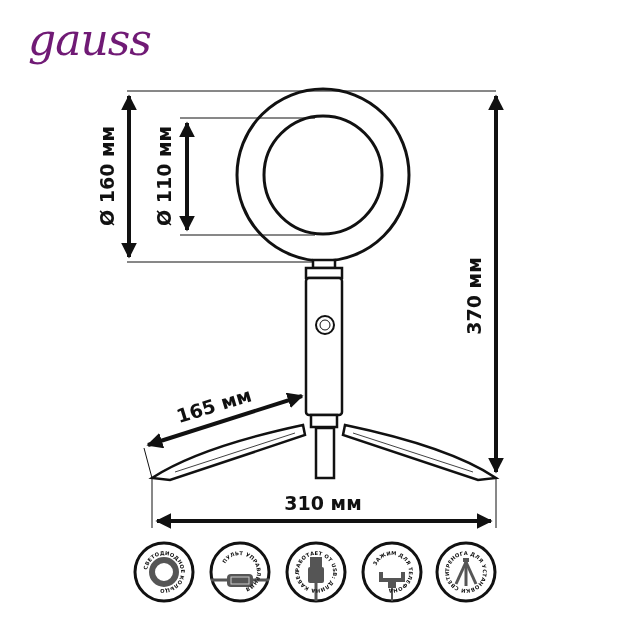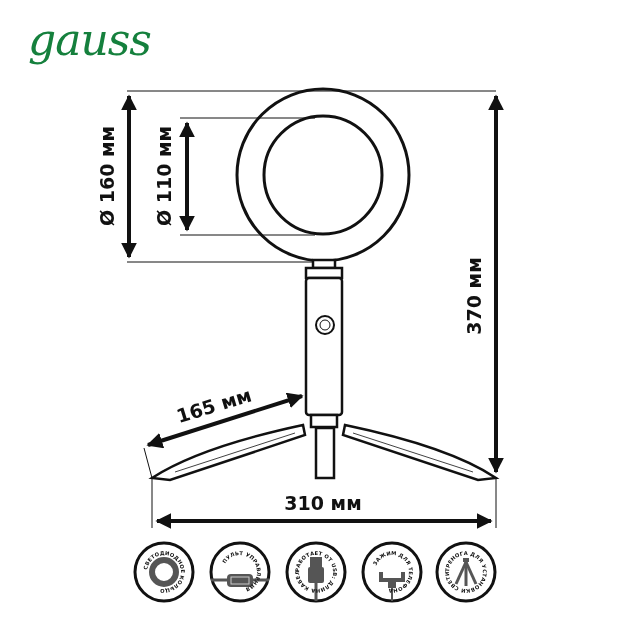--- a/index.html
+++ b/index.html
@@ -1,17 +1,17 @@
 <!DOCTYPE html>
 <html><head>
 <meta charset="utf-8">
 <style>
   html, body { margin: 0; padding: 0; background: #ffffff; }
   body { width: 630px; height: 630px; position: relative; overflow: hidden; font-family: "DejaVu Sans", sans-serif; }
-  .logo { position: absolute; left: 28px; top: 14px; font-family: "DejaVu Serif", serif; font-style: italic; font-size: 44px; font-weight: 500; color: #15803d; letter-spacing: -1px; }
+  .logo { position: absolute; left: 28px; top: 14px; font-family: "DejaVu Serif", serif; font-style: italic; font-size: 44px; font-weight: 500; color: #701a75; letter-spacing: -1px; }
   svg.diagram { position: absolute; left: 0; top: 0; }
   .dim { font-family: "DejaVu Sans", sans-serif; font-weight: bold; font-size: 19px; fill: #111; }
   .badge-text { font-family: "DejaVu Sans", sans-serif; font-weight: bold; font-size: 5.2px; fill: #111; letter-spacing: 0.2px; }
 </style>
 </head>
 <body>
 
 <div class="logo">gauss</div>
 
 <svg class="diagram" width="630" height="630" viewBox="0 0 630 630">

